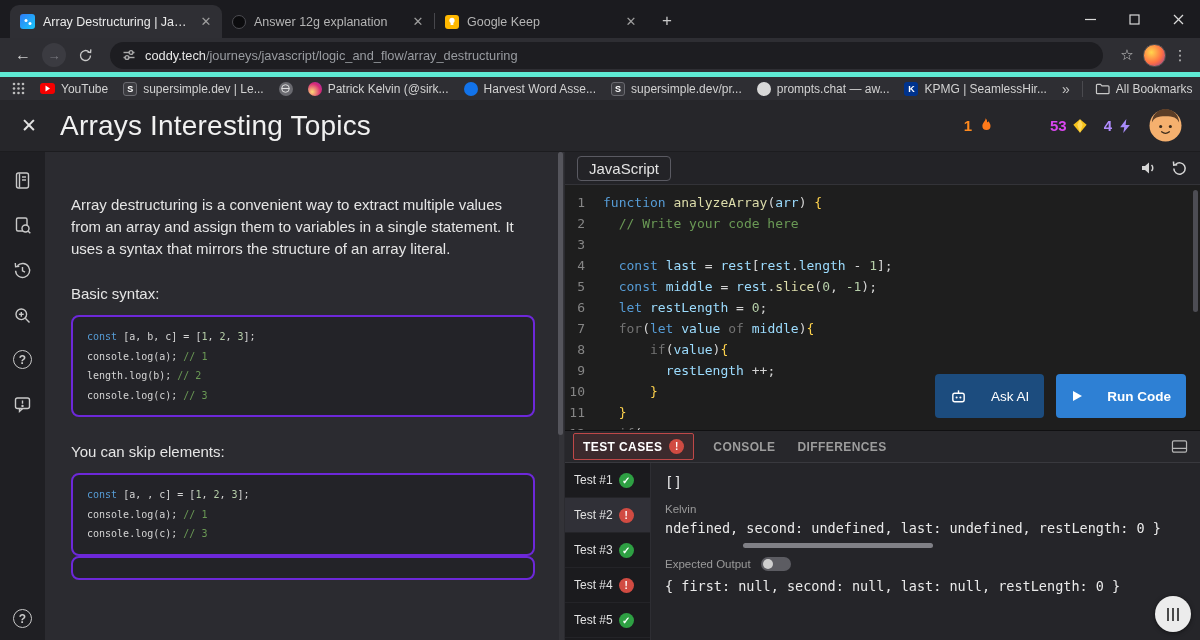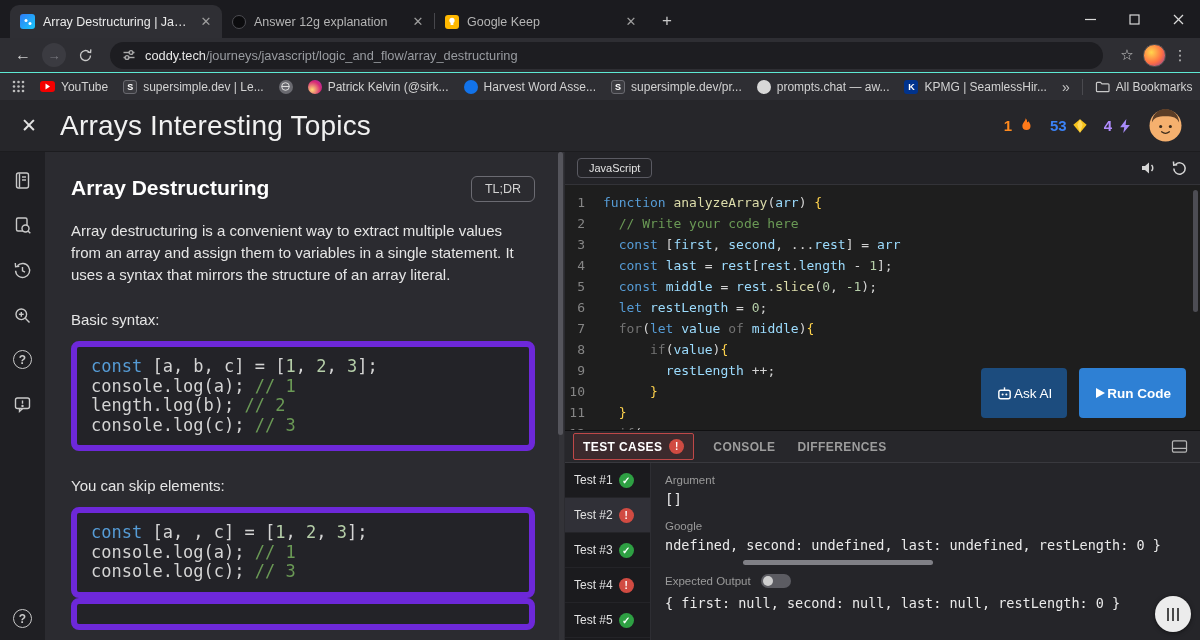--- a/index.html
+++ b/index.html
@@ -22,72 +22,72 @@
   .nav-circle { width:24px; height:24px; border-radius:50%; background:#3b3b41; display:flex; align-items:center; justify-content:center; color:#7a7a80; font-size:13px; }
   .omnibox { flex:1; height:27px; background:#1d1d21; border-radius:14px; display:flex; align-items:center; padding:0 12px; gap:9px; margin:0 6px; }
   .url { font-size:12.8px; white-space:nowrap; overflow:hidden; }
   .url .domain { color:#e7e7e7; }
   .url .path { color:#999ca1; }
   .omni-right { margin-left:auto; display:flex; align-items:center; gap:4px; }
   .star { color:#c9c9c9; font-size:15px; width:24px; text-align:center; }
   .profile-avatar { width:23px; height:23px; border-radius:50%; background:radial-gradient(circle at 35% 35%, #ffd54d, #ff7043 55%, #a1458f 90%); border:1px solid #555; }
   .kebab { color:#c9c9c9; font-size:14px; width:20px; text-align:center; letter-spacing:0; }
 
-  .bookmarksbar { height:28px; background:#2e2e33; border-top:1px solid #5eead4; display:flex; align-items:center; padding:0 12px; gap:15px; font-size:12px; color:#d2d2d2; }
+  .bookmarksbar { height:28px; background:#2e2e33; border-top:5px solid #5eead4; display:flex; align-items:center; padding:0 12px; gap:15px; font-size:12px; color:#d2d2d2; }
   .bm { display:flex; align-items:center; gap:6px; white-space:nowrap; }
   .bm-icon { width:14px; height:14px; border-radius:3px; display:flex; align-items:center; justify-content:center; font-size:9px; font-weight:bold; color:#fff; flex:0 0 auto; }
   .bm-right { margin-left:auto; display:flex; align-items:center; gap:12px; }
   .bm-div { width:1px; height:16px; background:#4a4a4f; }
 
   
   .page-header { height:52px; background:#26262a; border-bottom:1px solid #1c1c1f; display:flex; align-items:center; padding:0 18px; gap:20px; }
   .hdr-close { color:#e3e3e3; font-size:19px; width:22px; text-align:center; }
   .hdr-title { font-size:28px; color:#f1f1f1; font-weight:500; letter-spacing:.2px; }
   .hdr-stats { margin-left:auto; display:flex; align-items:center; gap:16px; }
   .stat { display:flex; align-items:center; gap:5px; font-size:15px; font-weight:bold; }
   .stat.streak span { color:#ff8a1e; }
-  .stat.gems span { color:#3b82f6; }
+  .stat.gems span { color:#d946ef;margin-left:40px; }
   .stat.energy span { color:#b18cff; }
 
   
   .page-body { display:flex; height:488px; }
   .icon-rail { width:45px; background:#1f1f23; display:flex; flex-direction:column; align-items:center; padding:18px 0 12px; gap:25px; }
   .rail-icon { width:20px; height:20px; display:flex; align-items:center; justify-content:center; }
   .rail-bottom { margin-top:auto; }
   .help-circle { width:19px; height:19px; border-radius:50%; border:1.5px solid #c9c9c9; color:#c9c9c9; font-size:12px; display:flex; align-items:center; justify-content:center; font-weight:bold; }
 
   
   .lesson { width:520px; background:#2b2b30; padding:24px 30px 0 26px; position:relative; overflow:hidden; }
   .lesson-scrollbar { position:absolute; right:1px; top:0; width:5px; height:100%; background:#333338; }
   .lesson-thumb { position:absolute; right:1px; top:0; width:5px; height:58%; background:#55555c; border-radius:3px; }
   .lesson-head { display:flex; justify-content:space-between; align-items:flex-start; }
   .lesson-title { font-size:21px; font-weight:bold; color:#ffffff; }
   .tldr-btn { border:1px solid #6b6b72; border-radius:6px; padding:5px 13px; color:#d2d2d2; font-size:12.5px; background:transparent; }
   .lesson-intro { margin-top:18px; font-size:15px; line-height:1.45; color:#e5e5e5; }
   .sec-label { margin:26px 0 13px; font-size:15px; color:#e5e5e5; }
-  .codeblock { background:#232328; border:6px solid #6d28d9; border-radius:8px; padding:10px 14px; font-family:"DejaVu Sans Mono", monospace; font-size:17px; line-height:19.5px; }
+  .codeblock { background:#232328; border:2px solid #6d28d9; border-radius:8px; padding:10px 14px; font-family:"DejaVu Sans Mono", monospace; font-size:10px; line-height:19.5px; }
   .cb-line { white-space:pre; }
 
   
   .tk-k { color:#569cd6; } .tk-c { color:#737373;margin-top:40px; } .tk-f { color:#dcdcaa; }
   .tk-v { color:#9cdcfe; } .tk-n { color:#b5cea8; } .tk-m { color:#6a9955; }
   .tk-p { color:#d4d4d4; } .tk-b { color:#ffd34d; }
 
   
   .right-pane { flex:1; display:flex; flex-direction:column; background:#1e1e1e; }
   .editor-top { height:33px; background:#232327; border-bottom:1px solid #333338; display:flex; align-items:center; padding:0 12px; }
-  .lang-chip { border:1px solid #5a5a62; border-radius:4px; padding:3px 11px; font-size:11px; color:#e2e2e2; background:transparent; }
+  .lang-chip { border:1px solid #5a5a62; border-radius:4px; padding:3px 11px; font-size:15px; color:#e2e2e2; background:transparent; }
   .editor-top-icons { margin-left:auto; display:flex; align-items:center; gap:14px; }
   .editor { flex:1; position:relative; overflow:hidden; padding-top:7px; }
   .ed-line { display:flex; height:21px; line-height:21px; font-family:"DejaVu Sans Mono", monospace; font-size:13px; }
   .ed-num { width:38px; text-align:right; padding-right:18px; color:#858585; flex:0 0 auto; }
   .ed-code { white-space:pre; }
   .editor-scrollbar { position:absolute; right:2px; top:5px; width:5px; height:122px; background:#4d4d54; border-radius:3px; }
   .editor-btns { position:absolute; right:14px; bottom:12px; display:flex; gap:12px; }
-  .btn { height:50px; border:none; border-radius:4px; display:flex; align-items:center; gap:1px; font-family:"Liberation Sans", sans-serif; font-size:13.5px; color:#fff; padding:0 15px; cursor:pointer; }
+  .btn { height:44px; border:none; border-radius:4px; display:flex; align-items:center; gap:24px; font-family:"Liberation Sans", sans-serif; font-size:13.5px; color:#fff; padding:0 15px; cursor:pointer; }
   .btn-askai { background:#1c4c7e; }
   .btn-run { background:#2e80d4; font-weight:bold; }
 
   
   .tests { height:210px; display:flex; flex-direction:column; border-top:1px solid #101012; }
   .tests-tabs { height:32px; background:#27272b; border-bottom:1px solid #39393e; display:flex; align-items:center; padding-left:8px; }
   .ttab { font-size:12px; font-weight:bold; letter-spacing:.4px; color:#9d9d9d; padding:0 11px; }
   .ttab-active { display:flex; align-items:center; gap:7px; color:#fff; background:rgba(190,62,62,.14); border:1px solid #bf4848; border-radius:2px; padding:5px 9px; margin-right:8px; }
   .err-badge { width:15px; height:15px; border-radius:50%; background:#d14b42; color:#fff; font-size:10px; font-weight:bold; display:flex; align-items:center; justify-content:center; }
   .tests-tabs-right { margin-left:auto; margin-right:12px; }
@@ -328,24 +328,20 @@
           <rect x="2.5" y="3" width="14" height="10.5" rx="2"></rect>
           <path d="M6.5 13.5v3l3.2-3"></path>
           <line x1="9.5" y1="5.5" x2="9.5" y2="8.7"></line>
           <circle cx="9.5" cy="10.9" r="0.5" fill="#c9c9c9"></circle>
         </svg>
     </span>
     <span class="rail-icon rail-bottom help-circle">?</span>
   </div>
 
   <div class="lesson">
-    <div class="lesson-head">
-      <span class="lesson-title">Array Destructuring</span>
-      <button class="tldr-btn">TL;DR</button>
-    </div>
     <p class="lesson-intro">Array destructuring is a convenient way to extract multiple values from an array and assign them to variables in a single statement. It uses a syntax that mirrors the structure of an array literal.</p>
     <div>
         <div class="sec-label">Basic syntax:</div>
         <div class="codeblock">
           <div class="cb-line"><span class="tk-k">const</span><span class="tk-p"> [a, b, c] = [</span><span class="tk-n">1</span><span class="tk-p">, </span><span class="tk-n">2</span><span class="tk-p">, </span><span class="tk-n">3</span><span class="tk-p">];</span></div>
           <div class="cb-line"><span class="tk-p">console.log(a); </span><span class="tk-m">// 1</span></div>
           <div class="cb-line"><span class="tk-p">length.log(b); </span><span class="tk-m">// 2</span></div>
           <div class="cb-line"><span class="tk-p">console.log(c); </span><span class="tk-m">// 3</span></div>
         </div>
         <div class="sec-label">You can skip elements:</div>
@@ -385,21 +381,20 @@
           <div class="ed-line">
             <span class="ed-num">1</span>
             <span class="ed-code"><span class="tk-k">function</span><span class="tk-p"> </span><span class="tk-f">analyzeArray</span><span class="tk-p">(</span><span class="tk-v">arr</span><span class="tk-p">) </span><span class="tk-b">{</span></span>
           </div>
           <div class="ed-line">
             <span class="ed-num">2</span>
             <span class="ed-code"><span class="tk-p">  </span><span class="tk-m">// Write your code here</span></span>
           </div>
           <div class="ed-line">
             <span class="ed-num">3</span>
-            <span class="ed-code"><span class="tk-p">  </span><span class="tk-k">const</span><span class="tk-p"> [</span><span class="tk-v">first</span><span class="tk-p">, </span><span class="tk-v">second</span><span class="tk-p">, ...</span><span class="tk-v">rest</span><span class="tk-p">] = </span><span class="tk-v">arr</span></span>
           </div>
           <div class="ed-line">
             <span class="ed-num">4</span>
             <span class="ed-code"><span class="tk-p">  </span><span class="tk-k">const</span><span class="tk-p"> </span><span class="tk-v">last</span><span class="tk-p"> = </span><span class="tk-v">rest</span><span class="tk-p">[</span><span class="tk-v">rest</span><span class="tk-p">.</span><span class="tk-v">length</span><span class="tk-p"> - </span><span class="tk-n">1</span><span class="tk-p">];</span></span>
           </div>
           <div class="ed-line">
             <span class="ed-num">5</span>
             <span class="ed-code"><span class="tk-p">  </span><span class="tk-k">const</span><span class="tk-p"> </span><span class="tk-v">middle</span><span class="tk-p"> = </span><span class="tk-v">rest</span><span class="tk-p">.</span><span class="tk-f">slice</span><span class="tk-p">(</span><span class="tk-n">0</span><span class="tk-p">, </span><span class="tk-n">-1</span><span class="tk-p">);</span></span>
           </div>
           <div class="ed-line">
@@ -483,23 +478,22 @@
             <div class="test-row">
               <span class="test-name">Test #4</span>
               <span class="test-status fail">!</span>
             </div>
             <div class="test-row">
               <span class="test-name">Test #5</span>
               <span class="test-status pass">✓</span>
             </div>
           </div>
         <div class="test-detail">
-          <div class="dlabel">Argument</div>
           <div class="dvalue arg-value">[]</div>
-          <div class="dlabel">Google</div>
+          <div class="dlabel">Kelvin</div>
           <div class="dvalue out-value">ndefined, second: undefined, last: undefined, restLength: 0 }</div>
           <div class="h-scrollbar"></div>
           <div class="expected-row">
             <span class="dlabel" style="margin:0;">Expected Output</span>
             <span class="toggle"></span>
           </div>
           <div class="dvalue out-value">{ first: null, second: null, last: null, restLength: 0 }</div>
         </div>
         <div class="drag-fab">
             <i></i>

